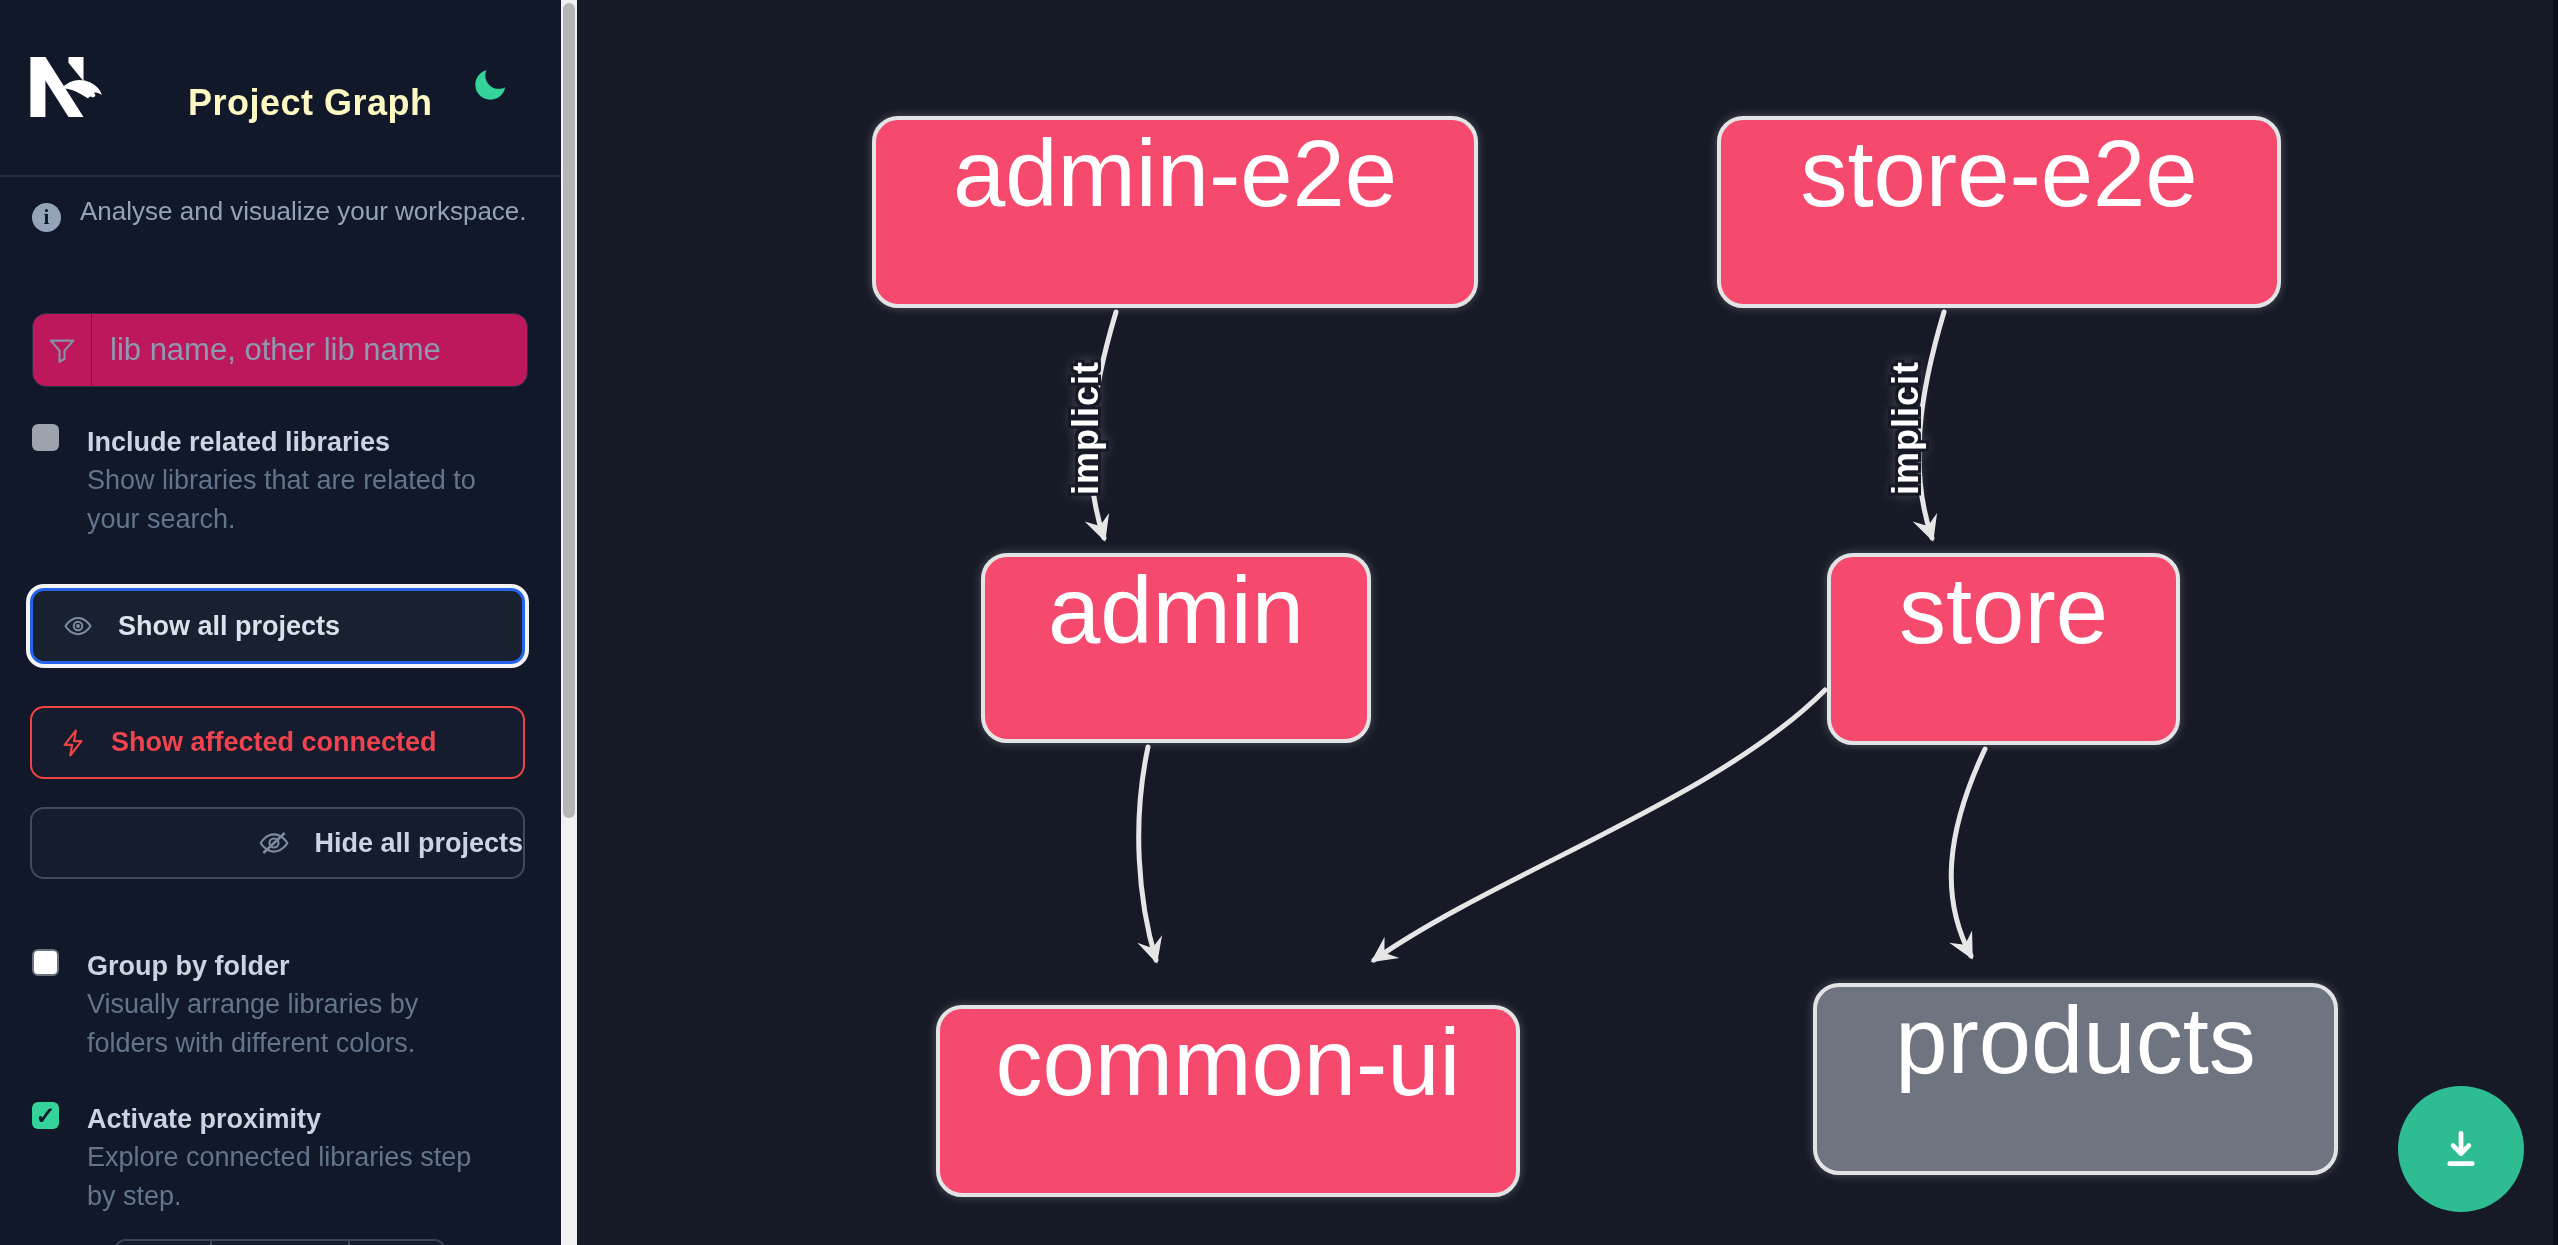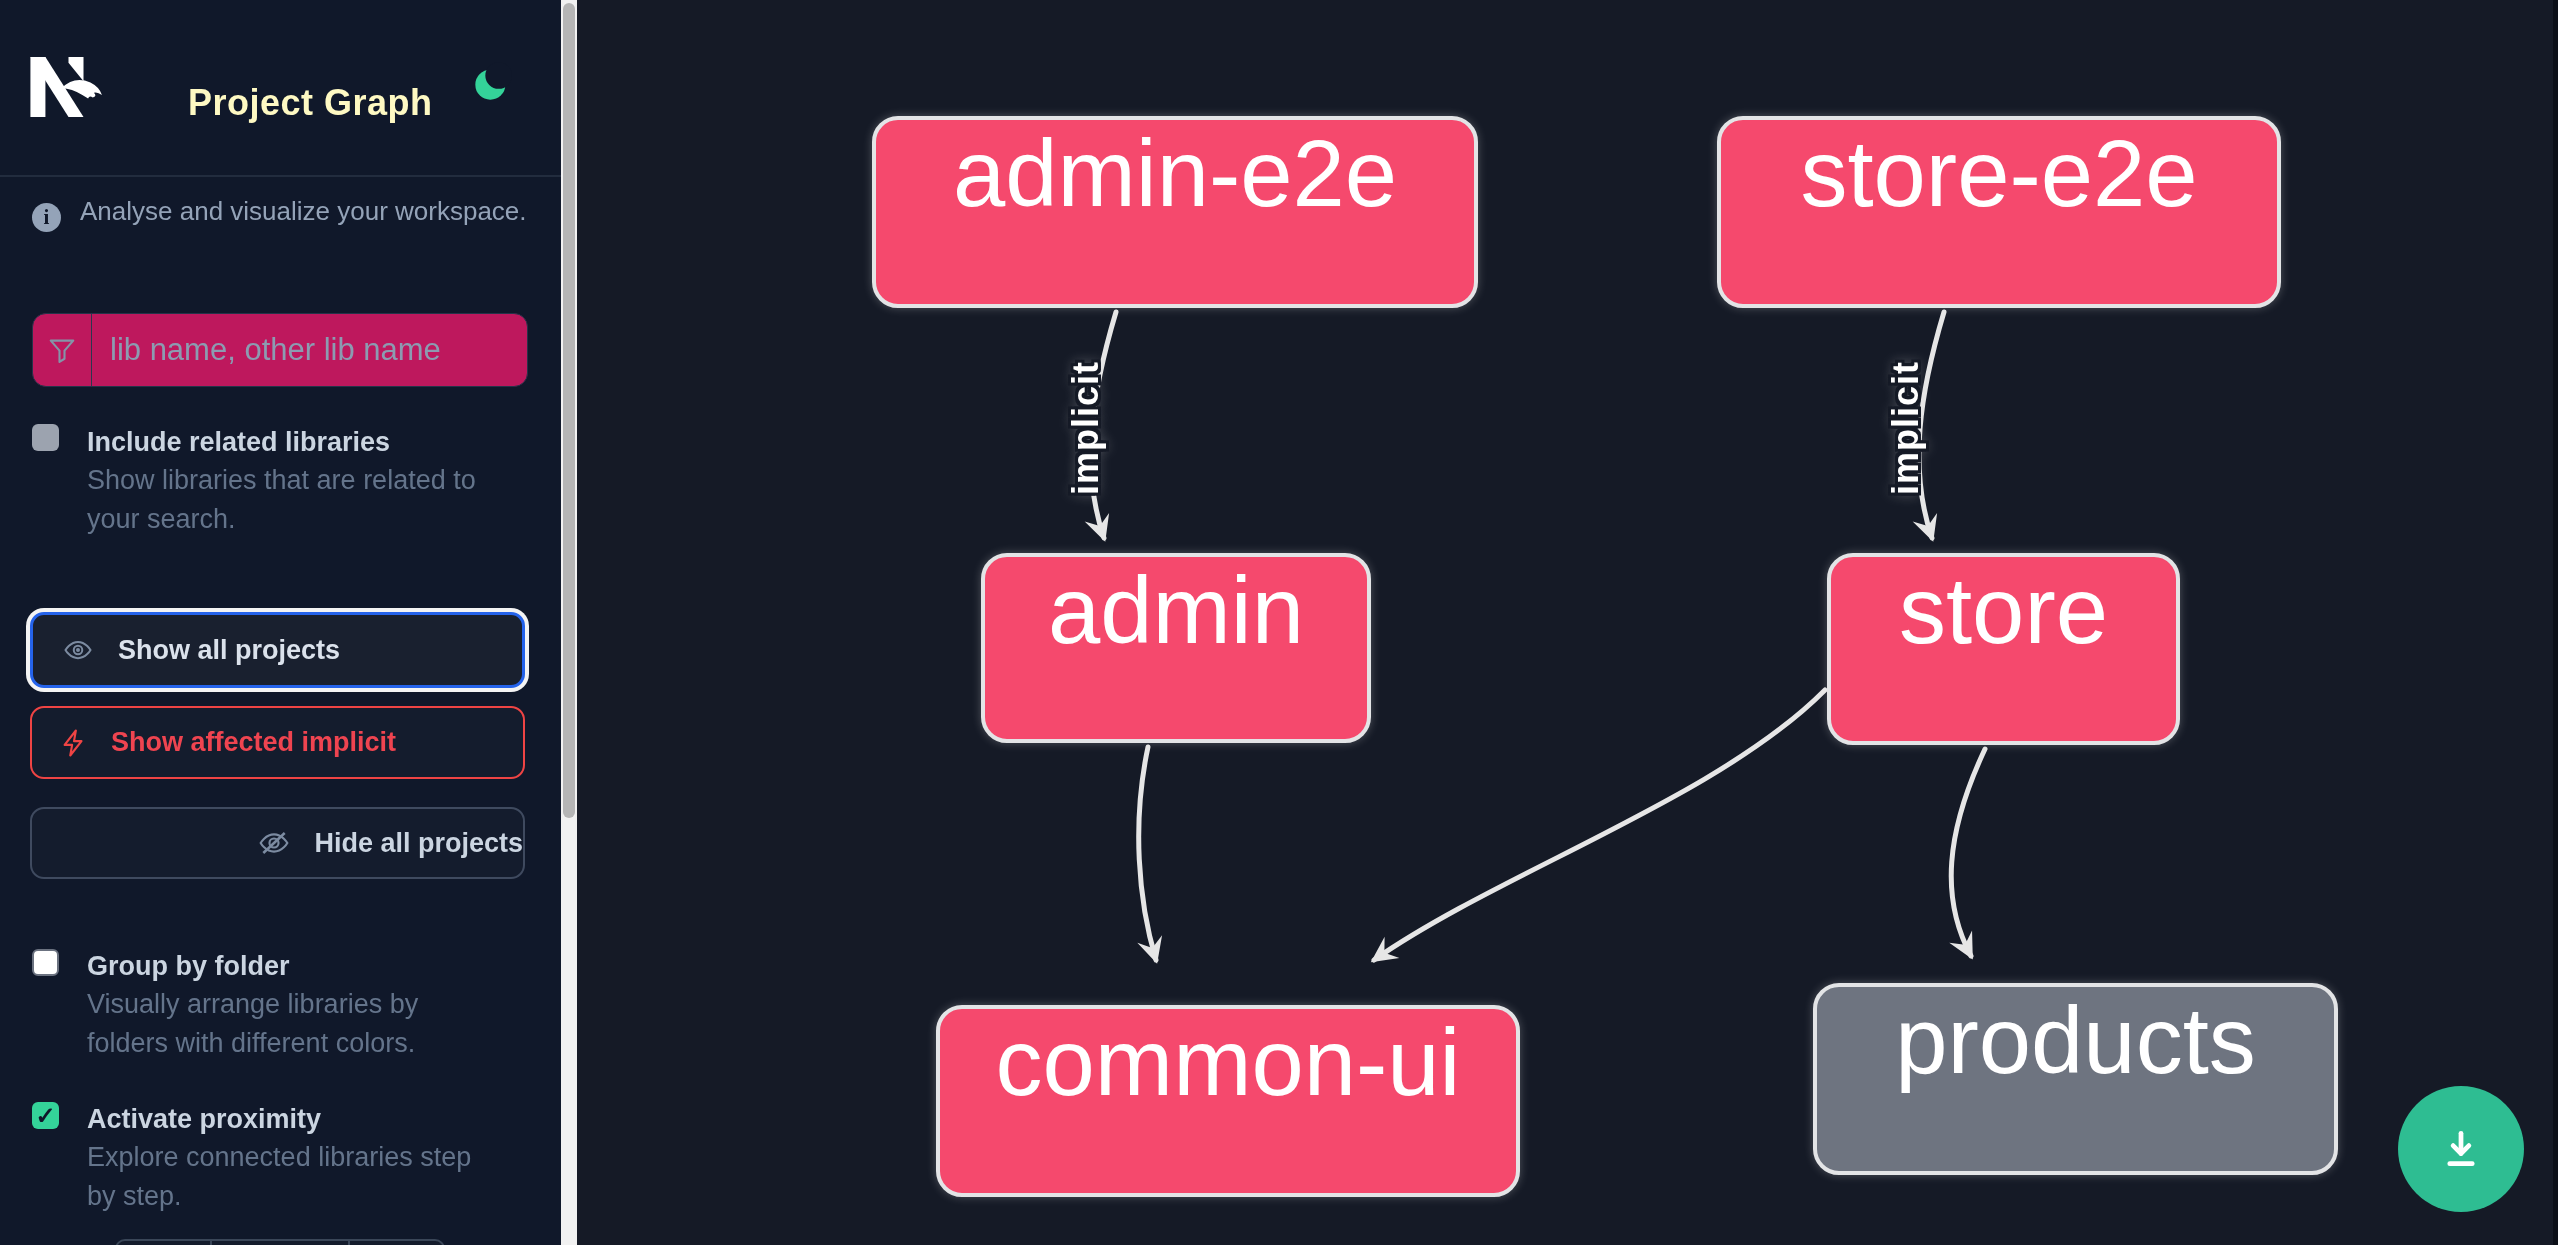--- a/index.html
+++ b/index.html
@@ -30,21 +30,21 @@
   .check-gray{background:#9ca3af;}
   .check-white{background:#ffffff;border:2px solid #6b7280;box-sizing:border-box;}
   .check-green{background:#34d399;color:#0f172a;font-size:24px;font-weight:bold;
     display:flex;align-items:center;justify-content:center;}
   .opt-label{position:absolute;left:87px;font-size:27px;font-weight:bold;color:#cbd5e1;}
   .opt-desc{position:absolute;left:87px;width:408px;font-size:27px;line-height:39px;color:#64748b;}
 
   .side-btn{position:absolute;left:30px;width:495px;border-radius:14px;box-sizing:border-box;
     display:flex;align-items:center;padding-left:27px;gap:22px;cursor:pointer;background:#141c2d;}
   .side-btn .lbl{font-size:27px;font-weight:bold;color:#cbd5e1;}
-  .btn-show-all{top:612px;height:76px;background:#19202f;border:3px solid #2563eb;
+  .btn-show-all{top:588px;height:76px;background:#19202f;border:3px solid #2563eb;
     box-shadow:0 0 0 4px #f4f4f4;}
   .btn-show-all .lbl{color:#dbe2ec;}
   .btn-affected{top:706px;height:73px;border:2px solid #ef4444;}
   .btn-affected .lbl{color:#ef4450;}
   .btn-hide{top:807px;height:72px;border:2px solid #3f4a5f;justify-content:flex-end;}
 
   .stepper{position:absolute;left:115px;top:1239px;width:330px;height:14px;background:#141c2c;
     border:2px solid #3a4658;border-bottom:none;border-radius:10px 10px 0 0;box-sizing:border-box;}
   .stepper .seg-div{position:absolute;top:0;width:2px;height:100%;background:#3a4658;}
 
@@ -114,21 +114,21 @@
         <circle cx="12" cy="12" r="3.4"></circle>
         <circle cx="12" cy="12" r="0.8" fill="#7c8ba1"></circle>
       </svg>
       <span class="lbl">Show all projects</span>
     </div>
 
     <div class="side-btn btn-affected">
       <svg width="30" height="36" viewBox="0 0 24 24" fill="none" stroke="#ef4444" stroke-width="1.7" stroke-linejoin="round">
         <path d="M13.5 2 L4.5 13.5 h6 l-1.5 8.5 L18 10.5 h-6 z"></path>
       </svg>
-      <span class="lbl">Show affected implicit</span>
+      <span class="lbl">Show affected connected</span>
     </div>
 
     <div class="side-btn btn-hide">
       <svg width="36" height="32" viewBox="0 0 24 24" fill="none" stroke="#7c8ba1" stroke-width="1.6">
         <path d="M2 12s3.6-6.5 10-6.5S22 12 22 12s-3.6 6.5-10 6.5S2 12 2 12z"></path>
         <circle cx="12" cy="12" r="3.4"></circle>
         <line x1="4" y1="19.5" x2="20" y2="4.5" stroke-width="1.9"></line>
       </svg>
       <span class="lbl">Hide all projects</span>
     </div>

